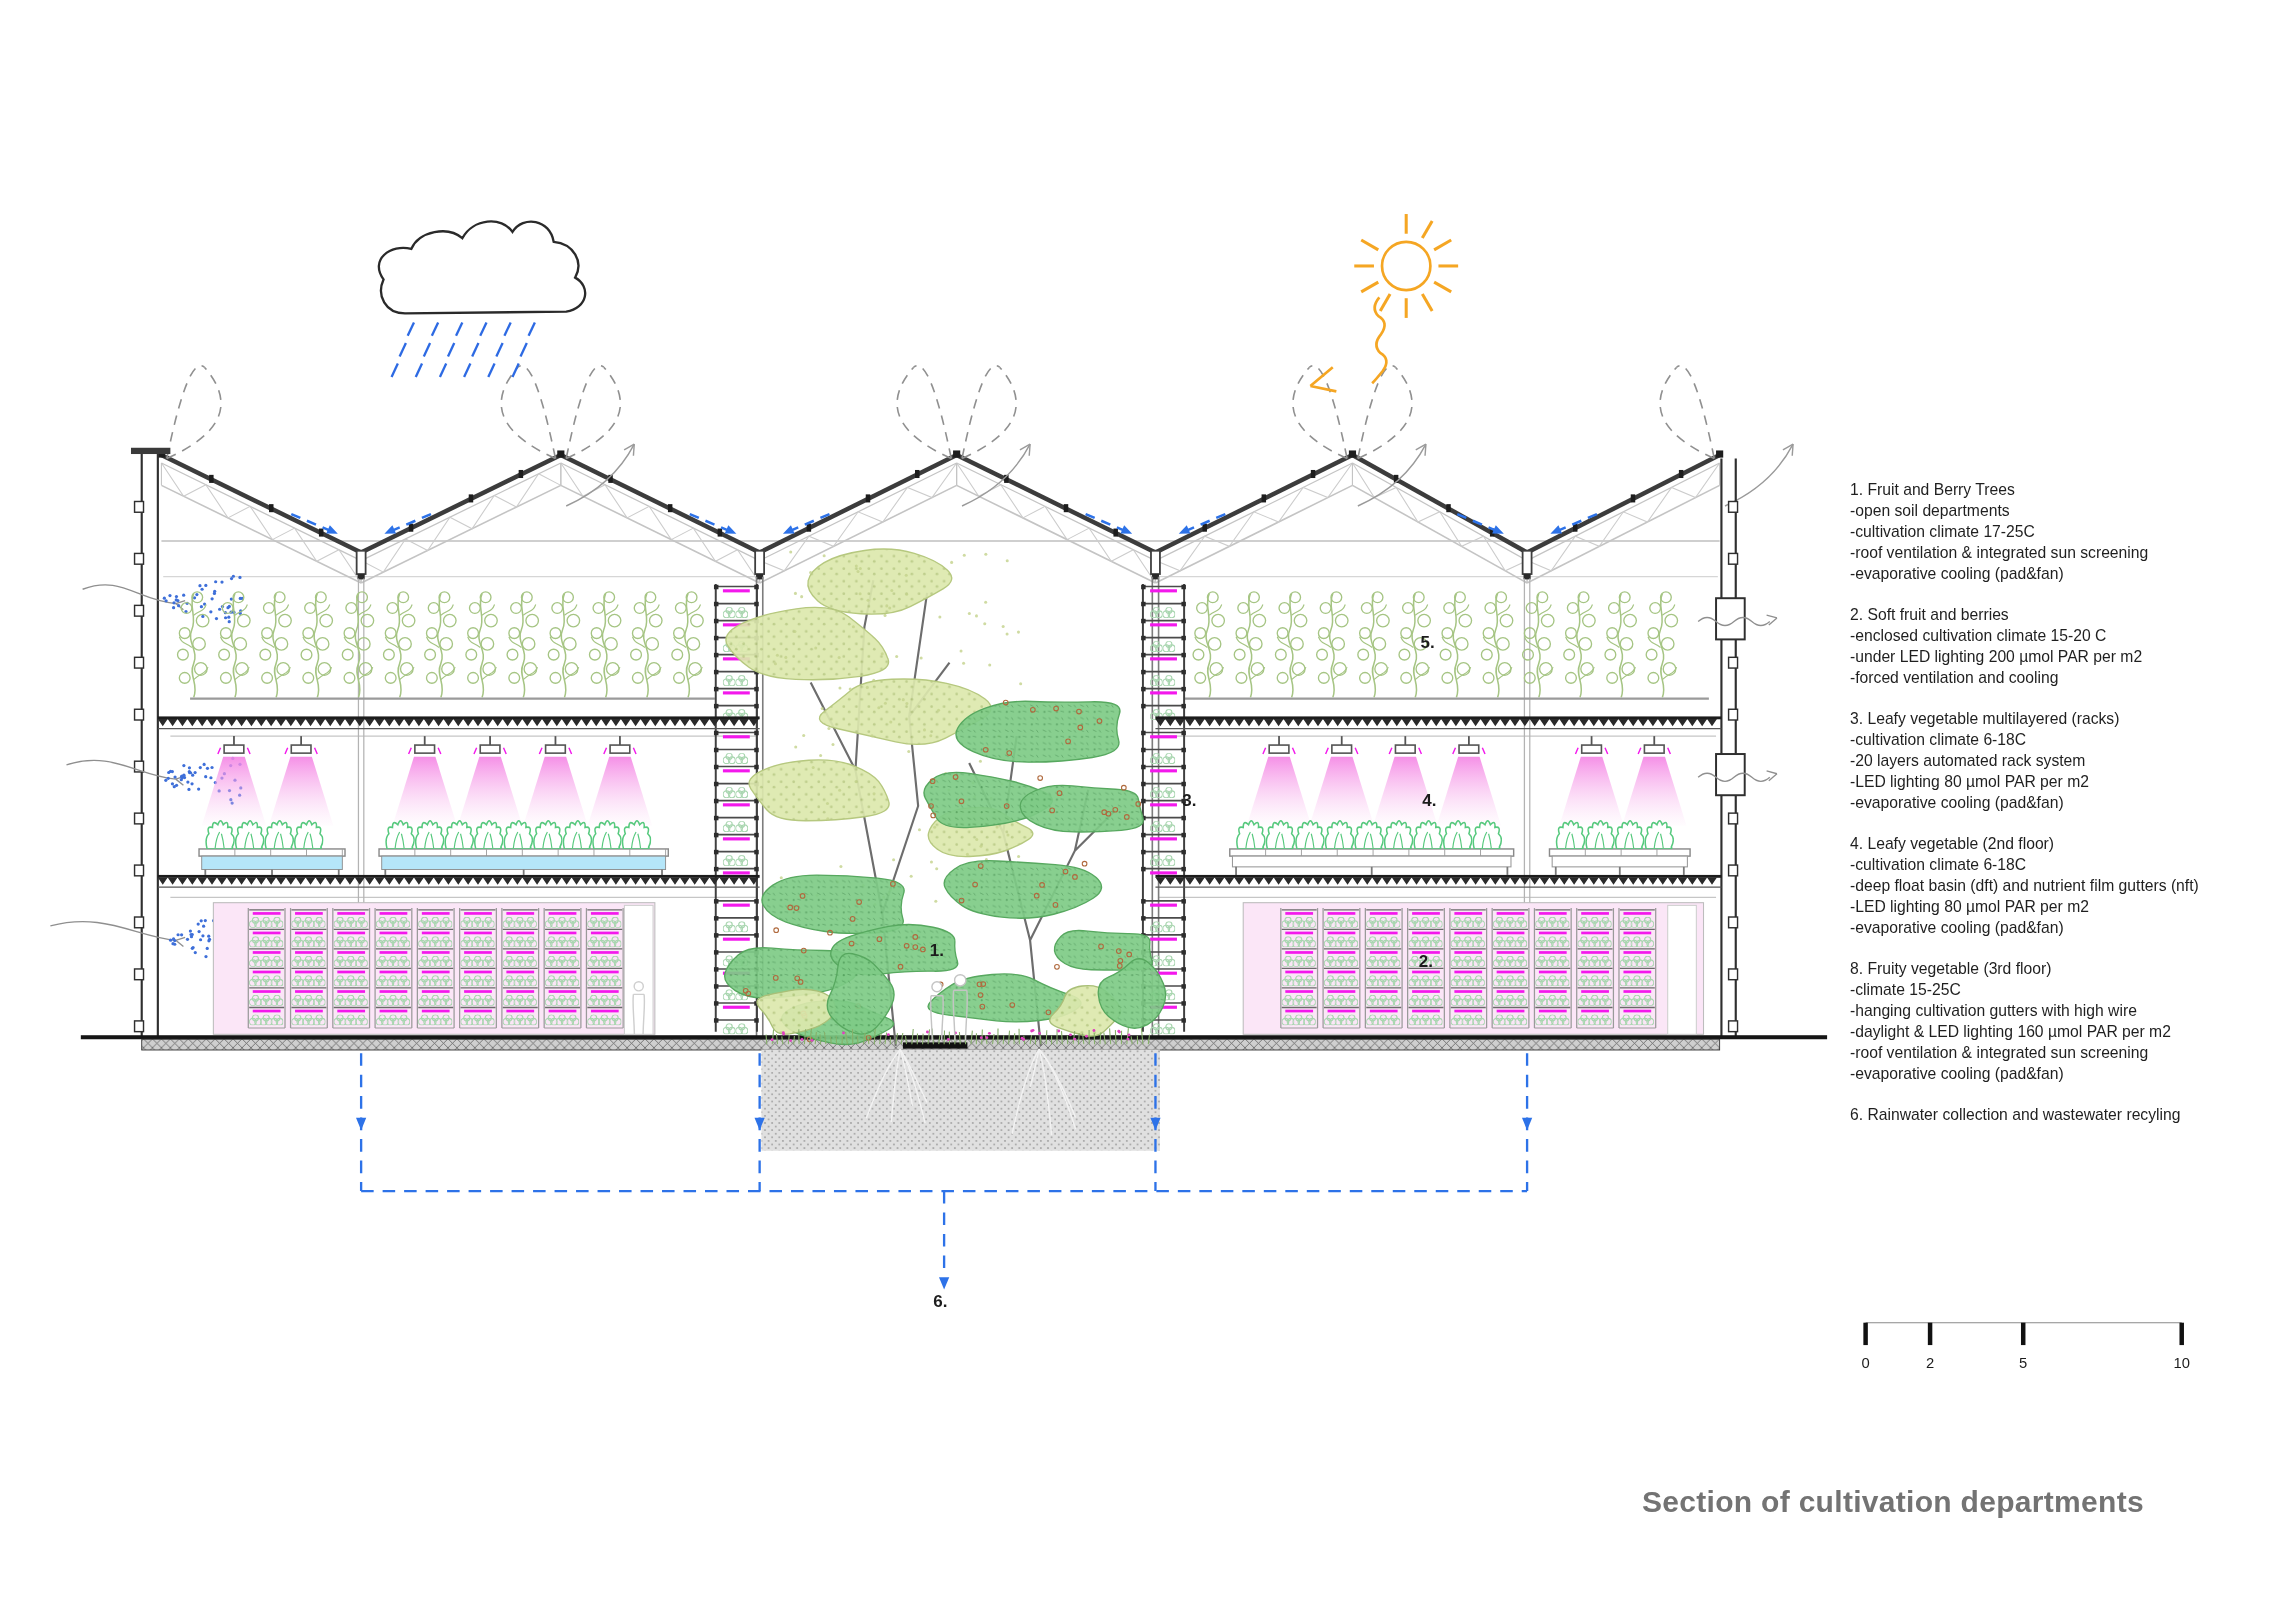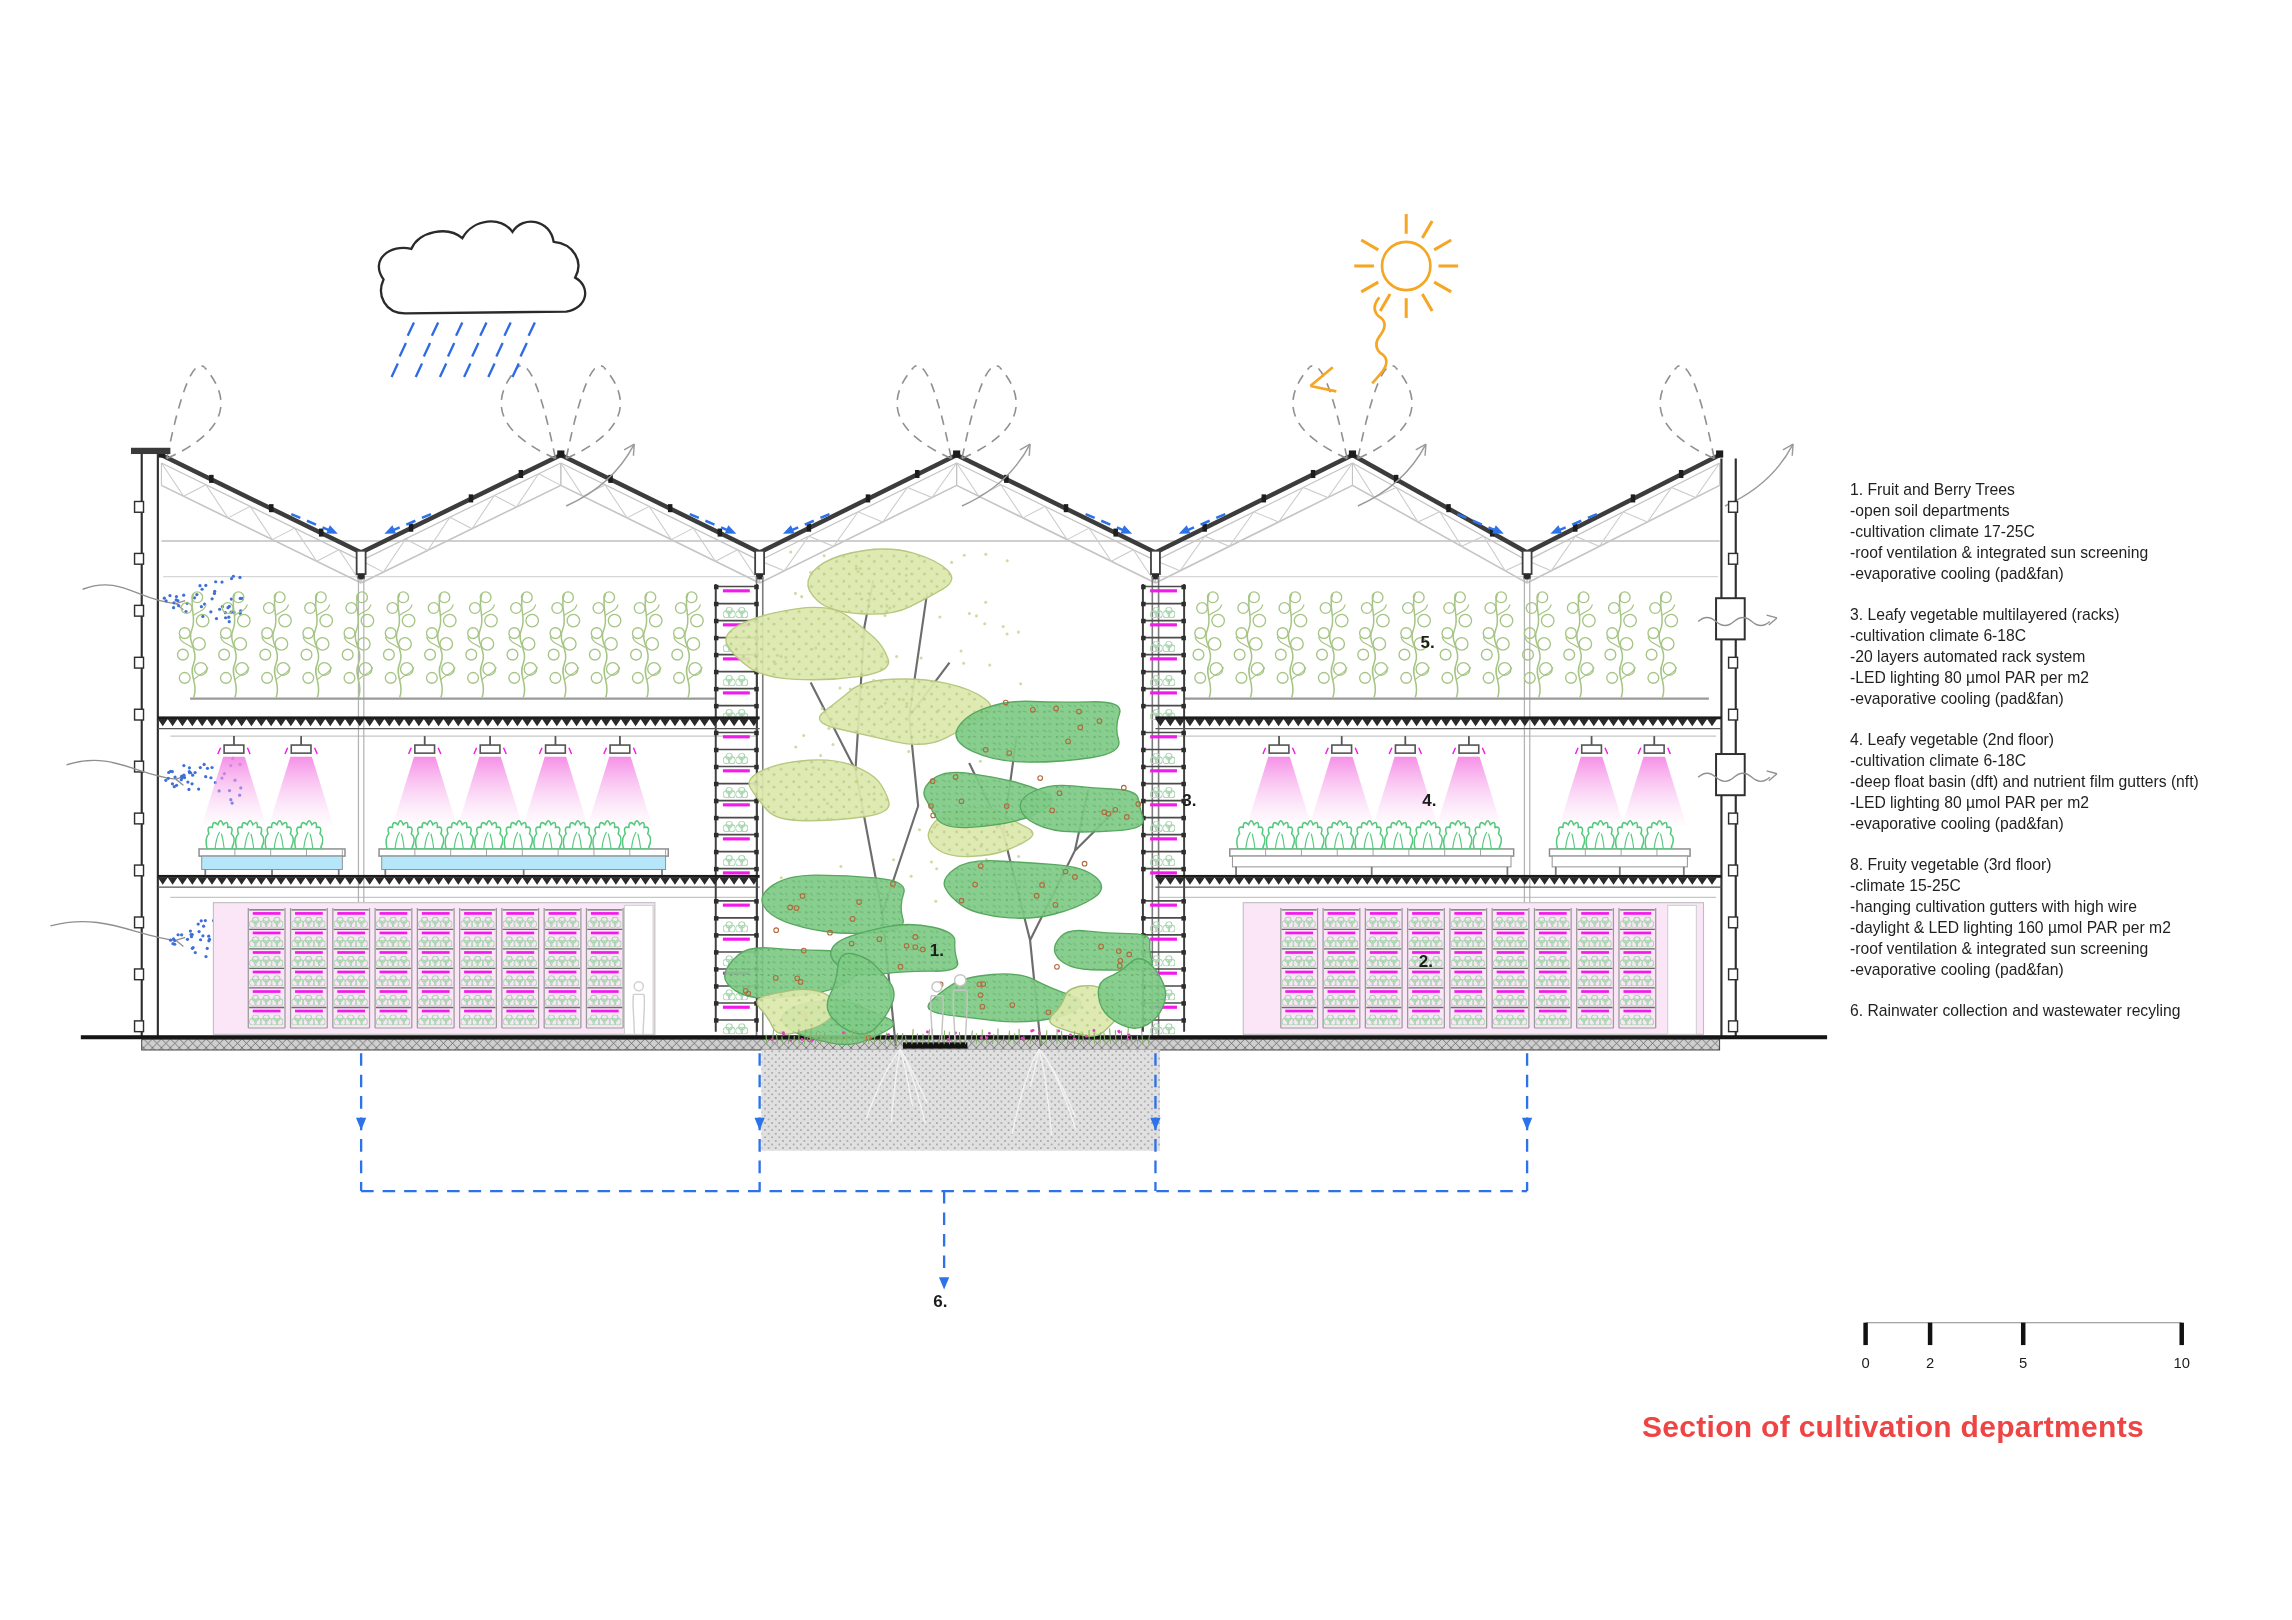--- a/index.html
+++ b/index.html
@@ -1,21 +1,21 @@
 <!DOCTYPE html>
 <html style="font-size:14.3px"><head>
 <meta charset="utf-8">
 <style>
   html,body{margin:0;padding:0;background:#ffffff;}
   body{width:2293px;height:1620px;position:relative;font-family:"Liberation Sans",sans-serif;}
   #stage{position:absolute;left:0;top:0;width:2293px;height:1620px;background:#fff;overflow:hidden;}
   #drawing{position:absolute;left:0;top:0;}
   #legend{position:absolute;left:1850px;top:459px;font-size:15.7px;line-height:21px;color:#1f1f1f;white-space:nowrap;}
   .legend-block{margin-bottom:19px;margin-top:20px;}
-  #title{position:absolute;left:1642px;top:1410px;font-size:30px;font-weight:bold;letter-spacing:0.3px;color:#ef4444;}
+  #title{position:absolute;left:1642px;top:1485px;font-size:30px;font-weight:bold;letter-spacing:0.3px;color:#737373;}
 </style>
 </head>
 <body>
 
 <div id="stage">
   <svg id="drawing" width="2293" height="1620" viewBox="0 0 2560 1809">
       <defs>
         <linearGradient id="coneGrad" x1="0" y1="0" x2="0" y2="1">
           <stop offset="0%" stop-color="#F483E4" stop-opacity="0.9"></stop>
           <stop offset="100%" stop-color="#F9C9F0" stop-opacity="0.05"></stop>
@@ -1864,20 +1864,26 @@
     </svg>
   <div id="legend">
       <div class="legend-block">
         <div>1. Fruit and Berry Trees</div>
         <div>-open soil departments</div>
         <div>-cultivation climate 17-25C</div>
         <div>-roof ventilation &amp; integrated sun screening</div>
         <div>-evaporative cooling (pad&amp;fan)</div>
       </div>
       <div class="legend-block">
+        <div>2. Soft fruit and berries</div>
+        <div>-enclosed cultivation climate 15-20 C</div>
+        <div>-under LED lighting 200 µmol PAR per m2</div>
+        <div>-forced ventilation and cooling</div>
+      </div>
+      <div class="legend-block">
         <div>3. Leafy vegetable multilayered (racks)</div>
         <div>-cultivation climate 6-18C</div>
         <div>-20 layers automated rack system</div>
         <div>-LED lighting 80 µmol PAR per m2</div>
         <div>-evaporative cooling (pad&amp;fan)</div>
       </div>
       <div class="legend-block">
         <div>4. Leafy vegetable (2nd floor)</div>
         <div>-cultivation climate 6-18C</div>
         <div>-deep float basin (dft) and nutrient film gutters (nft)</div>

